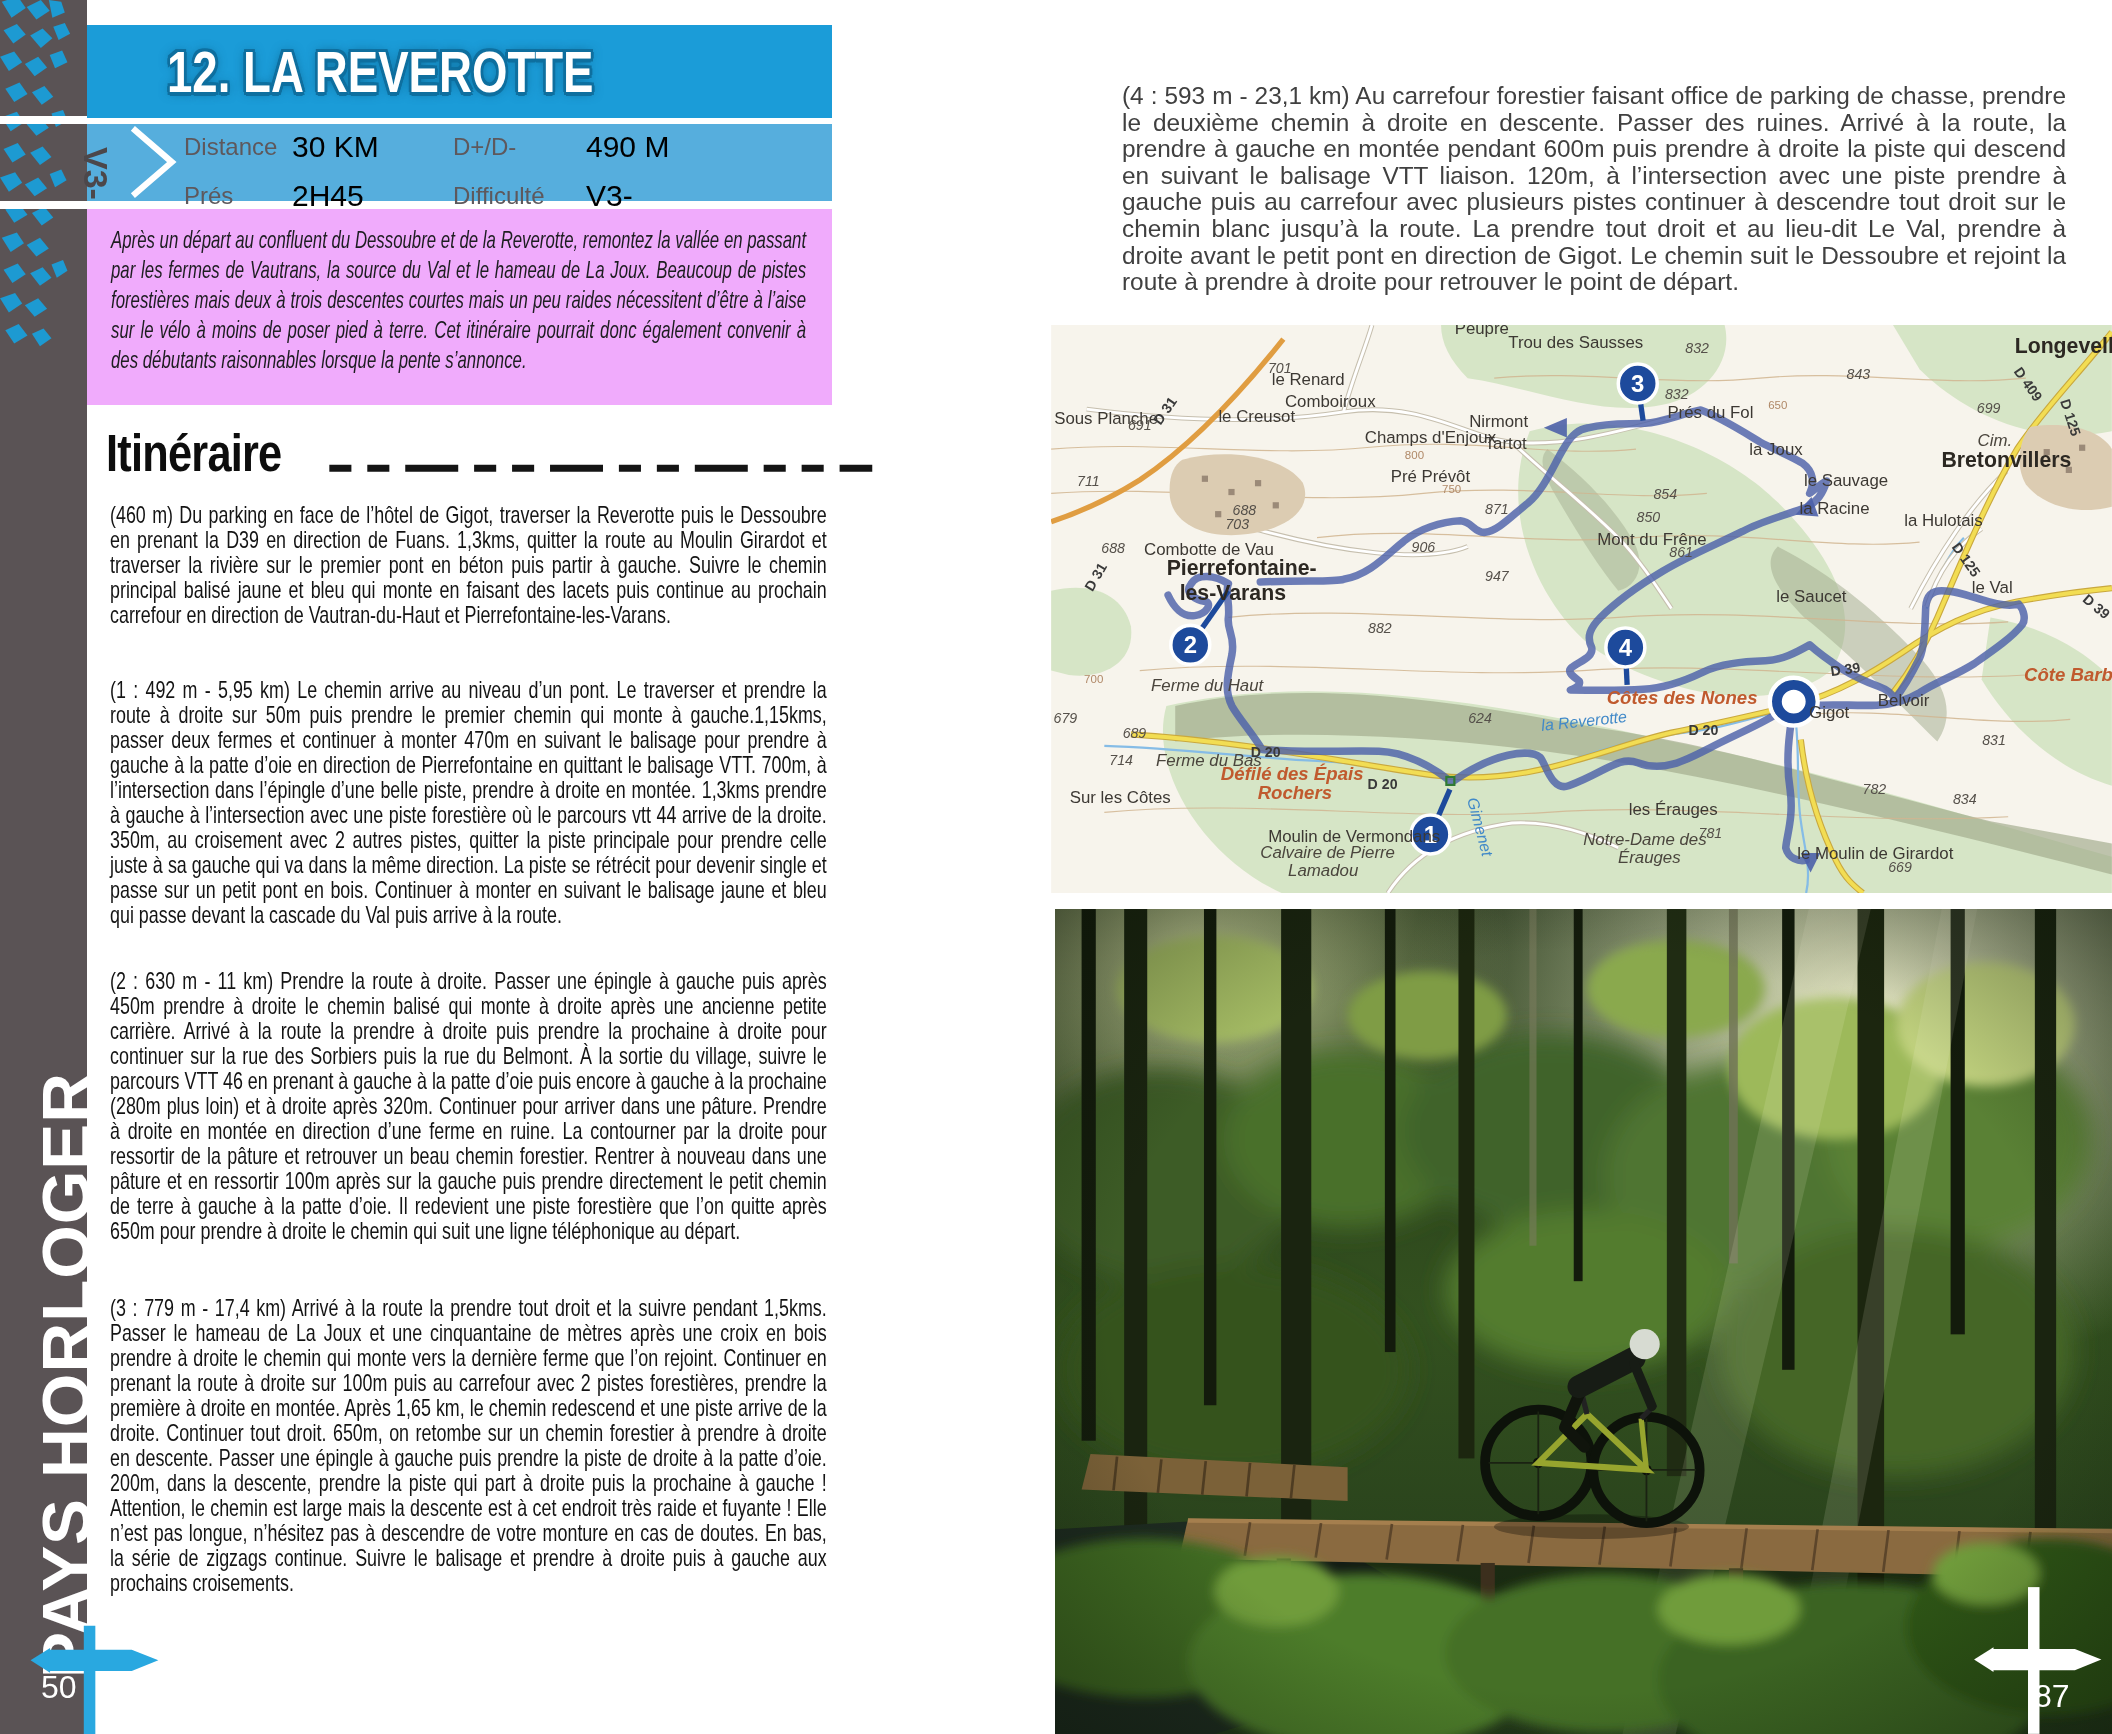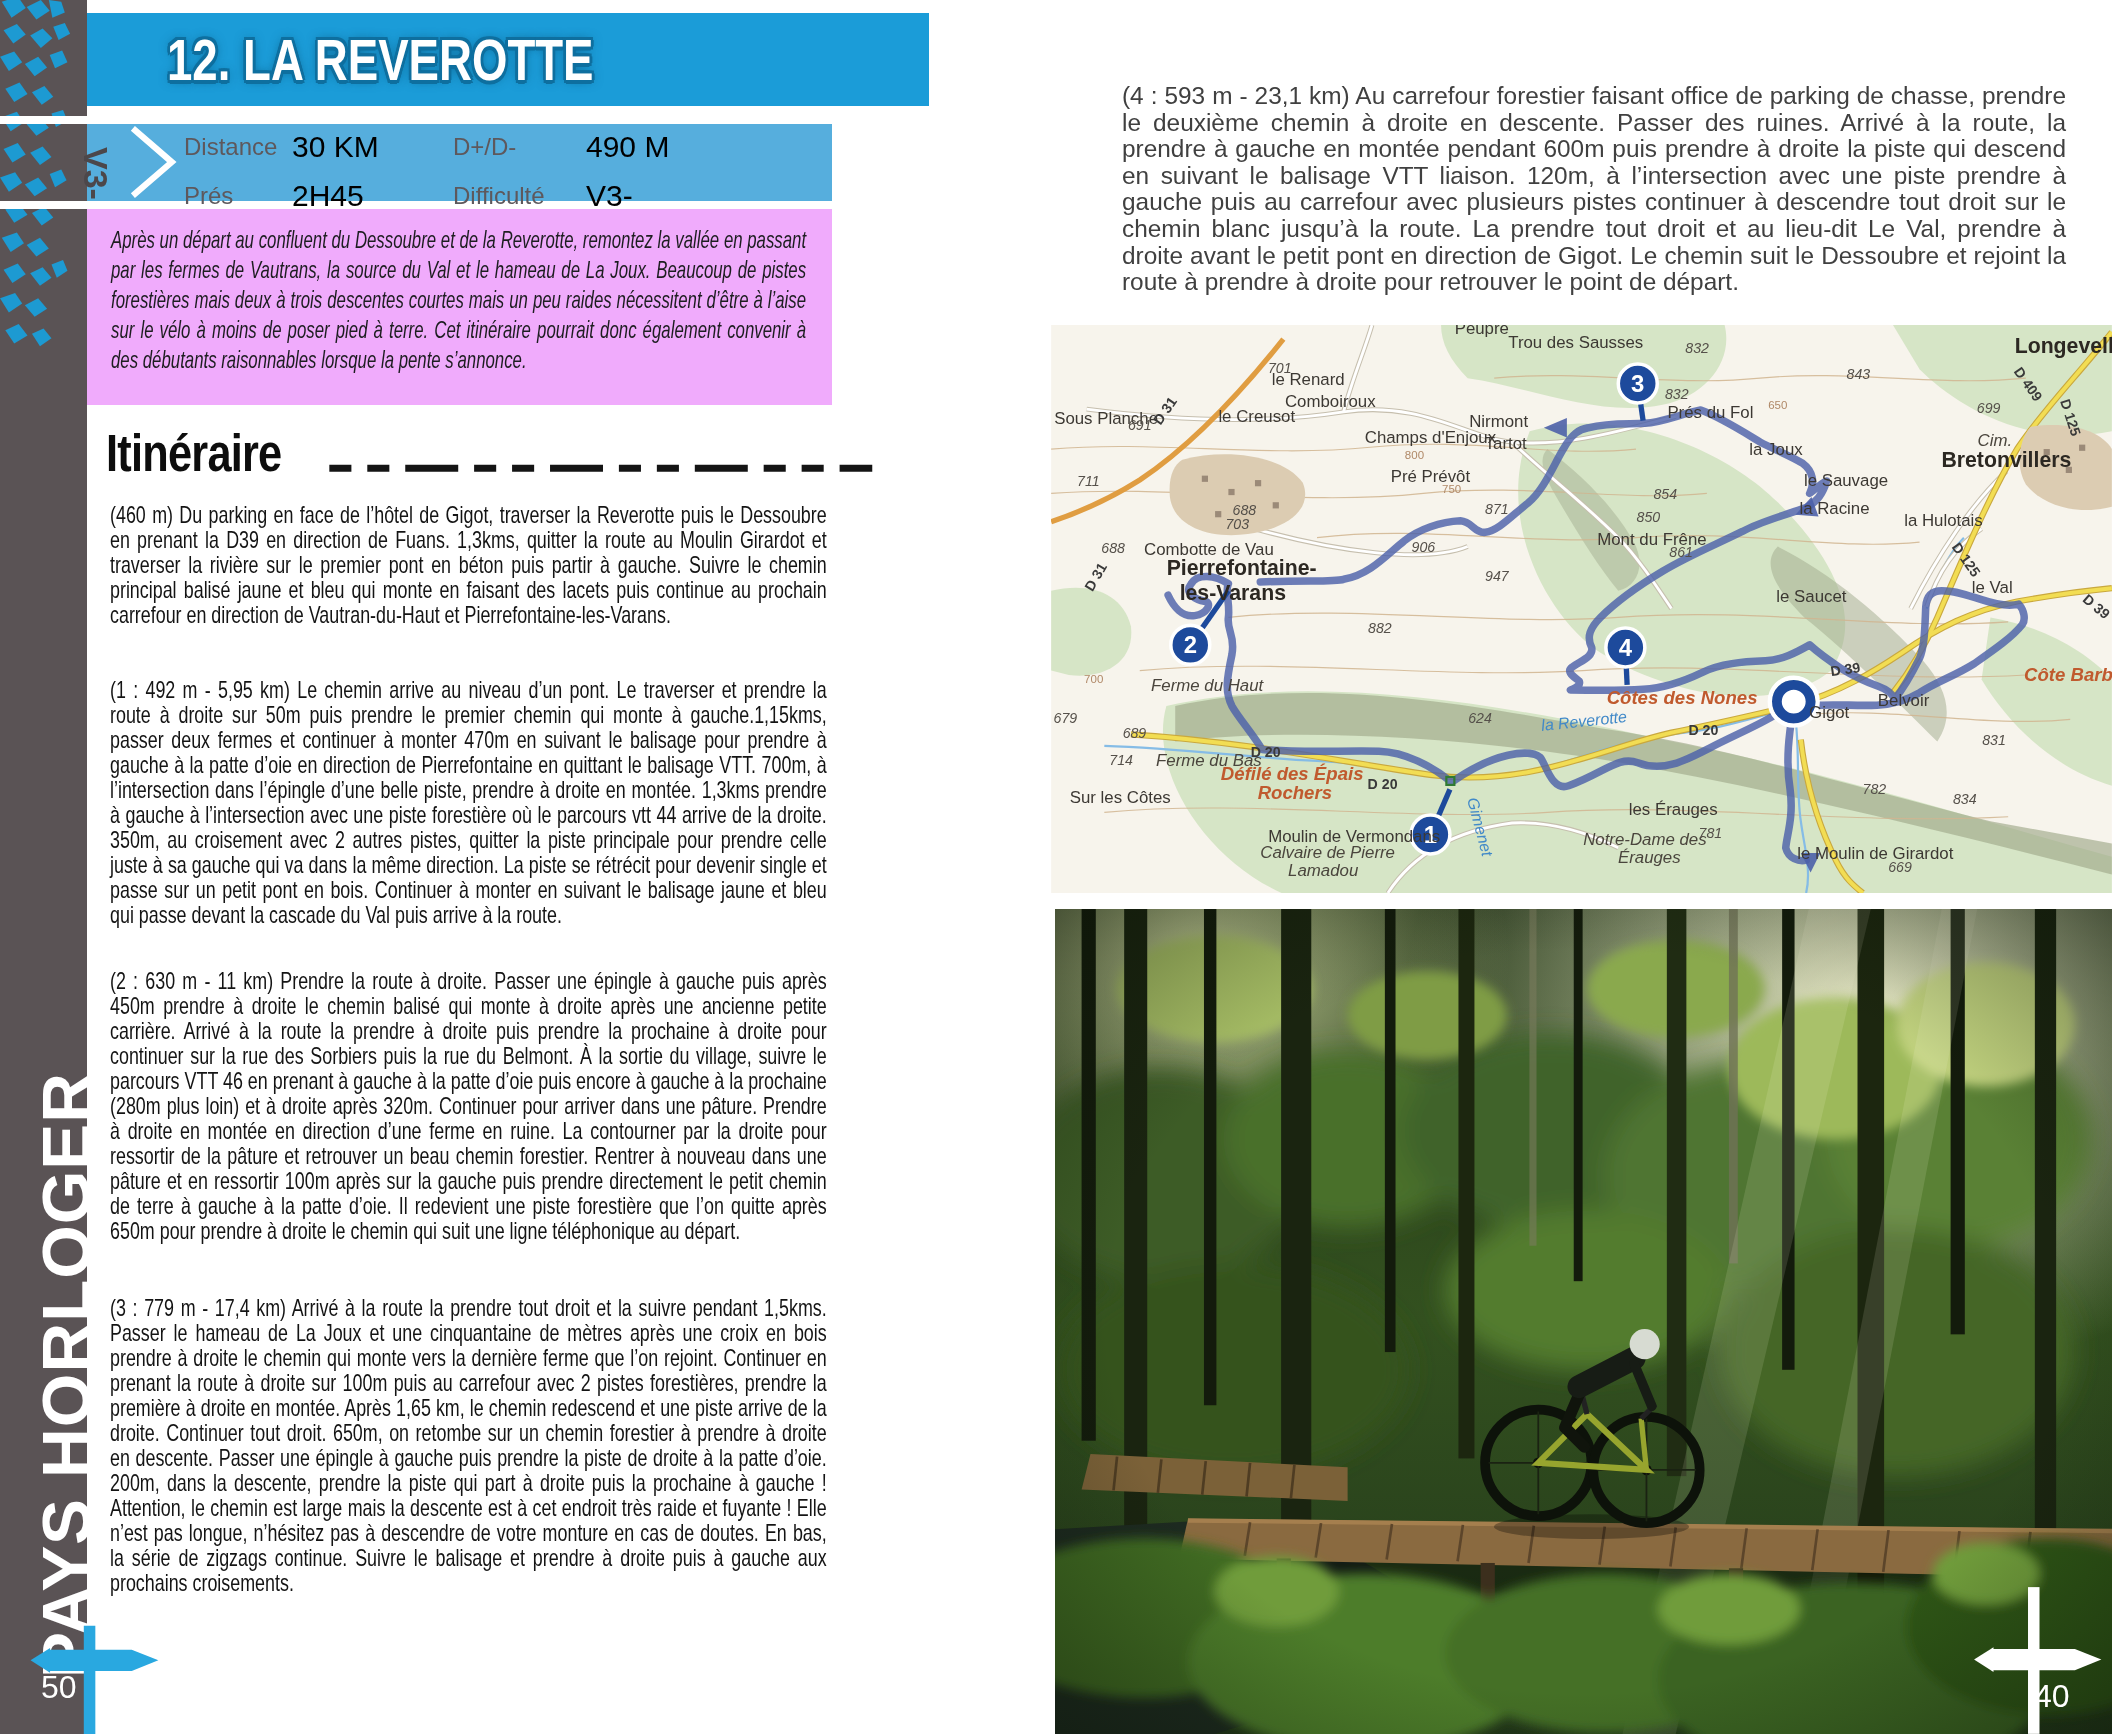--- a/index.html
+++ b/index.html
@@ -6,21 +6,21 @@
   .page{position:relative;width:2112px;height:1734px;background:#fff;overflow:hidden;
         font-family:"Liberation Sans",sans-serif;color:#151515;}
   .abs{position:absolute;}
   
   .sidebar{left:0;top:0;width:87px;height:1734px;background:#5a5355;}
   .gapstrip{left:0;width:87px;height:8px;background:#fff;}
   .vertical-region{left:26.6px;top:1678px;transform:rotate(-90deg);transform-origin:0 0;
     font-size:69px;font-weight:800;color:#fff;letter-spacing:0.9px;white-space:nowrap;}
   .pageno{font-size:32px;color:#fff;}
   
-  .banner{left:87px;top:13px;width:842px;height:93px;background:#1b9cd8;display:flex;align-items:center;}
+  .banner{left:87px;top:25px;width:745px;height:93px;background:#1b9cd8;display:flex;align-items:center;}
   .banner-text{margin-left:80px;font-size:57px;font-weight:800;color:#fff;white-space:nowrap;
     transform:scaleX(.8);transform-origin:0 50%;
     text-shadow:-3.5px 0 #0e6f9f,3.5px 0 #0e6f9f,0 -3.5px #0e6f9f,0 3.5px #0e6f9f,
       -2.7px -2.7px #0e6f9f,2.7px 2.7px #0e6f9f,-2.7px 2.7px #0e6f9f,2.7px -2.7px #0e6f9f,0 0 12.4px rgba(10,90,130,.9);}
   .stats{left:87px;top:124px;width:745px;height:77px;background:#56aedd;}
   .v3badge{left:78px;top:129px;width:35px;height:71px;font-size:34px;font-weight:800;color:#4c474a;
     transform:rotate(90deg);transform-origin:50% 50%;text-align:center;line-height:71px;}
   .statgrid{left:184px;top:130px;display:grid;grid-template-columns:108px 161px 133px 124px;row-gap:15px;
     font-size:24px;color:#5e585c;align-items:center;}
   .statgrid .val{font-size:30px;font-weight:normal;color:#000000;}
@@ -489,16 +489,16 @@
     <polygon points="4,42 26,28 26,56" fill="#29a8e0"></polygon>
     <polygon points="24,30 118,30 148,42 118,54 24,54" fill="#29a8e0"></polygon>
   </svg>
   <div class="abs pageno" style="left:41px;top:1669px">50</div>
 
   <svg class="abs" style="left:1967px;top:1587px" width="145" height="147" viewBox="0 0 164 166">
     <rect x="69" y="0" width="13" height="166" fill="#fff"></rect>
     <polygon points="8,82 30,68 30,96" fill="#fff"></polygon>
     <polygon points="28,70 122,70 152,82 122,94 28,94" fill="#fff"></polygon>
   </svg>
-  <div class="abs pageno" style="left:2034px;top:1678px">40</div>
+  <div class="abs pageno" style="left:2034px;top:1678px">87</div>
 
 </div>
 
 
 </body></html>

